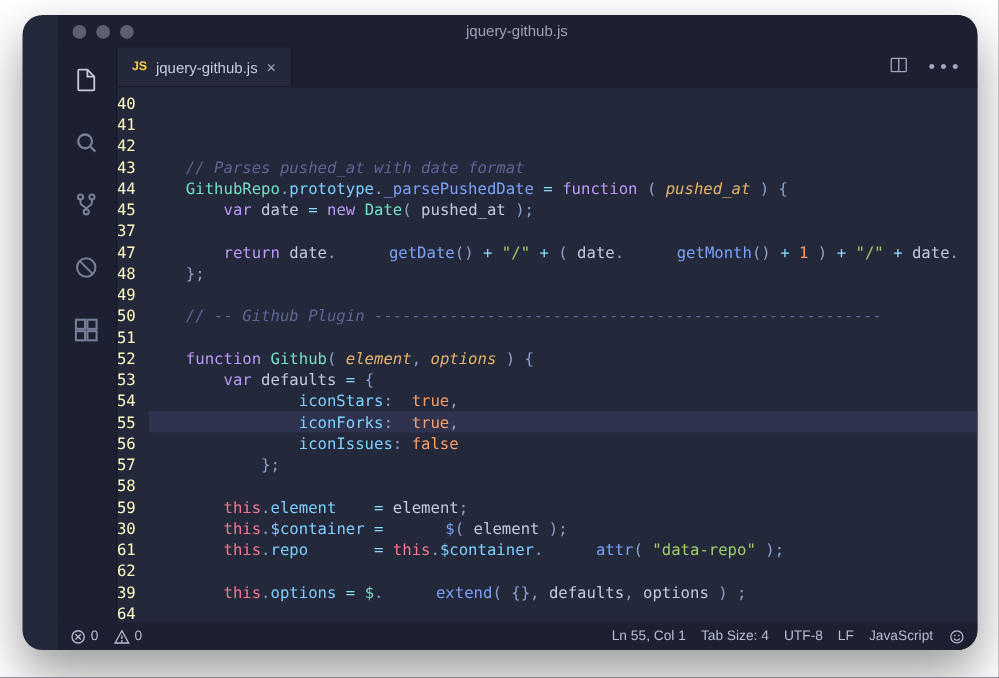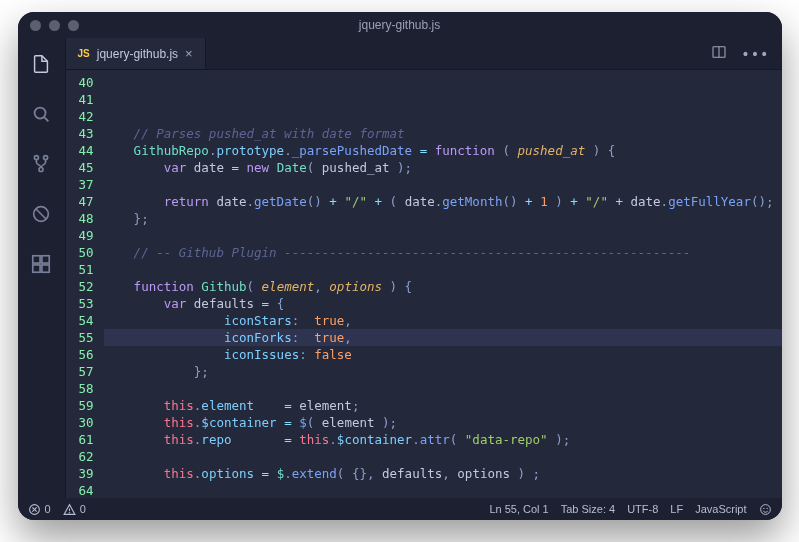--- a/index.html
+++ b/index.html
@@ -15,20 +15,21 @@
   }
   .window {
     width: 764px;
     height: 508px;
     background: #24283b;
     border-radius: 16px;
     overflow: hidden;
     box-shadow: 0 18px 40px rgba(0,0,0,0.4);
     display: flex;
     flex-direction: column;
+    padding-left: 28px;
   }
   .titlebar {
     height: 26px;
     background: #1c2030;
     display: flex;
     align-items: center;
     position: relative;
   }
   .traffic {
     display: flex;
@@ -120,21 +121,21 @@
     flex: 1;
     overflow: hidden;
     background: #24283b;
     font-size: 12.5px;
     line-height: 17px;
     display: flex;
   }
   .gutter {
     width: 38px;
     text-align: right;
-    color: #86efac;
+    color: #fef9c3;
     padding: 4px 10px 4px 0;
     user-select: none;
   }
   .code {
     flex: 1;
     padding: 4px 0;
     color: #c4c9de;
     white-space: pre;
     position: relative;
   }
@@ -146,21 +147,21 @@
     background: #2e3350;
     z-index: 0;
   }
   .code-inner { position: relative; z-index: 1; }
   
   .c-comment { color: #5c6593; font-style: italic; }
   .c-keyword { color: #bb9af7; }
   .c-kw2     { color: #bb9af7; margin-top: 32px; }
   .c-var     { color: #c4c9de; }
   .c-prop    { color: #7dcfff; }
-  .c-func    { color: #7aa2f7; }
+  .c-func    { color: #7aa2f7; margin-left: 42px; }
   .c-funcdef { color: #7aa2f7; }
   .c-class   { color: #70e0c5; }
   .c-param   { color: #e3b467; font-style: italic; }
   .c-num     { color: #ff9e64; }
   .c-str     { color: #9ece6a; }
   .c-punct   { color: #89a0cd; }
   .c-op      { color: #89ddff; }
   .c-bool    { color: #ff9e64; }
   .c-this    { color: #f7768e; }
 

